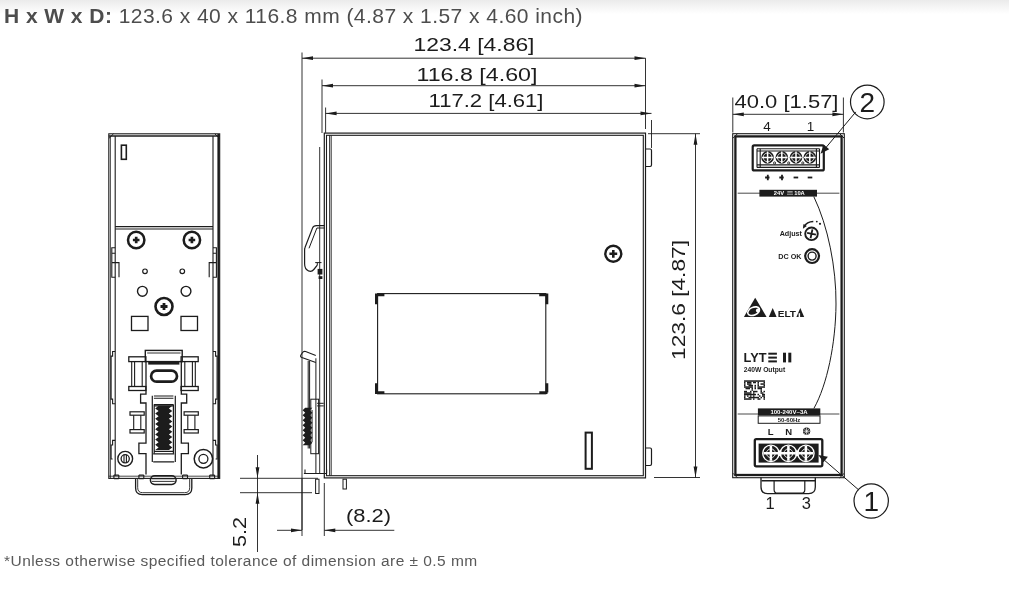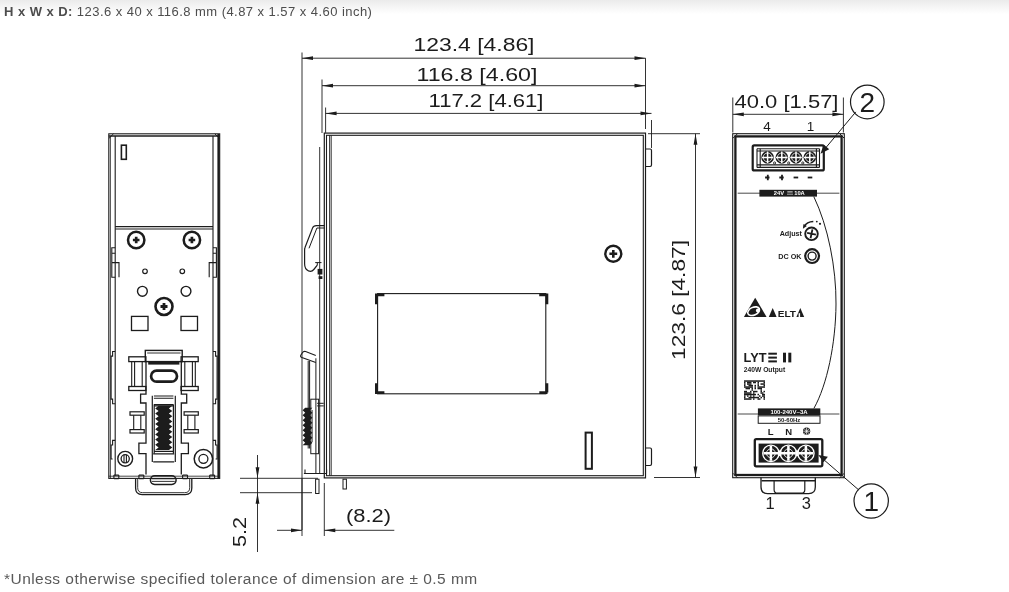--- a/index.html
+++ b/index.html
@@ -1,19 +1,19 @@
 <!DOCTYPE html>
 <html><head>
 <meta charset="utf-8">
 <style>
   html,body{margin:0;padding:0;background:#fff;}
   body{width:1009px;height:592px;position:relative;font-family:"Liberation Sans", sans-serif;overflow:hidden;}
   .hdr{position:absolute;left:0;top:0;width:1009px;height:14px;background:linear-gradient(#ebebeb,#ffffff);}
-  .toptext{position:absolute;left:4px;top:4px;font-size:13px;letter-spacing:0.45px;color:#4d4d4d;}
-  .bottext{position:absolute;left:4px;top:552px;font-size:15.5px;letter-spacing:0.45px;color:#595959;margin-top:18px;}
+  .toptext{position:absolute;left:4px;top:4px;font-size:21px;letter-spacing:0.45px;color:#4d4d4d;}
+  .bottext{position:absolute;left:4px;top:552px;font-size:15.5px;letter-spacing:0.45px;color:#595959;}
   svg{position:absolute;left:0;top:0;}
   text{font-family:"Liberation Sans", sans-serif;}
 </style>
 </head>
 <body>
 
 <div class="hdr"></div>
 
 <div class="toptext"><b>H x W x D:</b> 123.6 x 40 x 116.8 mm (4.87 x 1.57 x 4.60 inch)</div>
 

